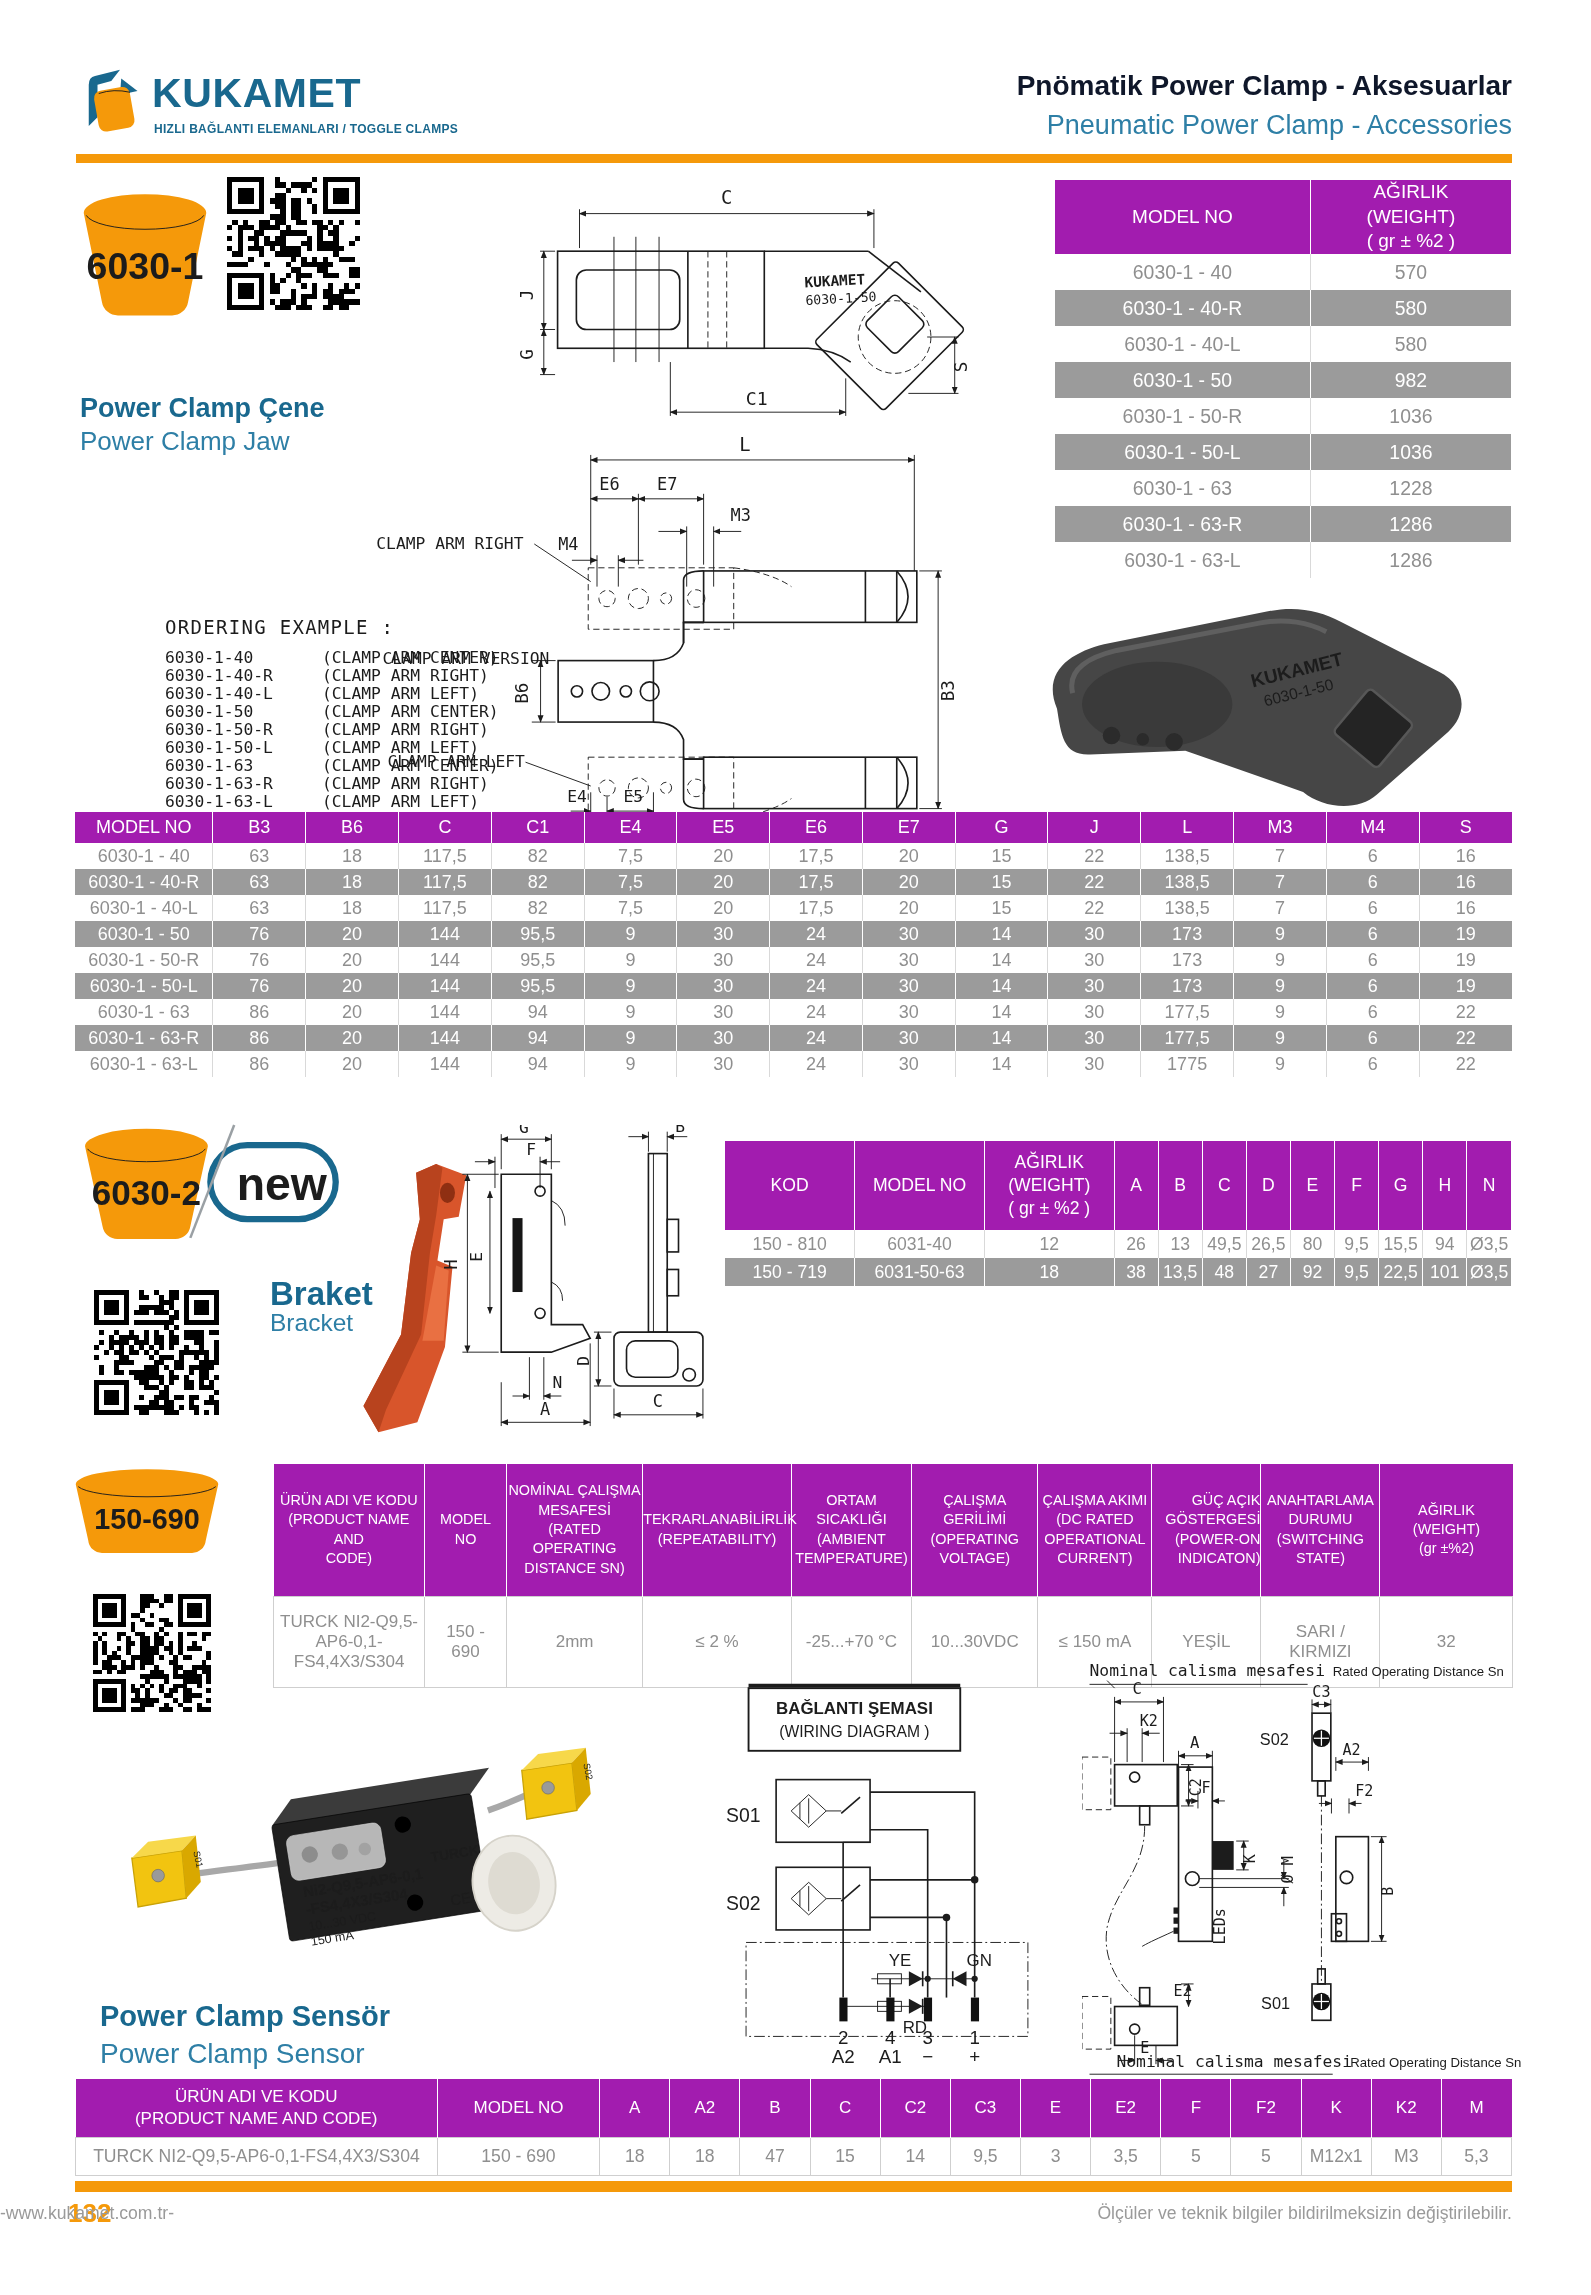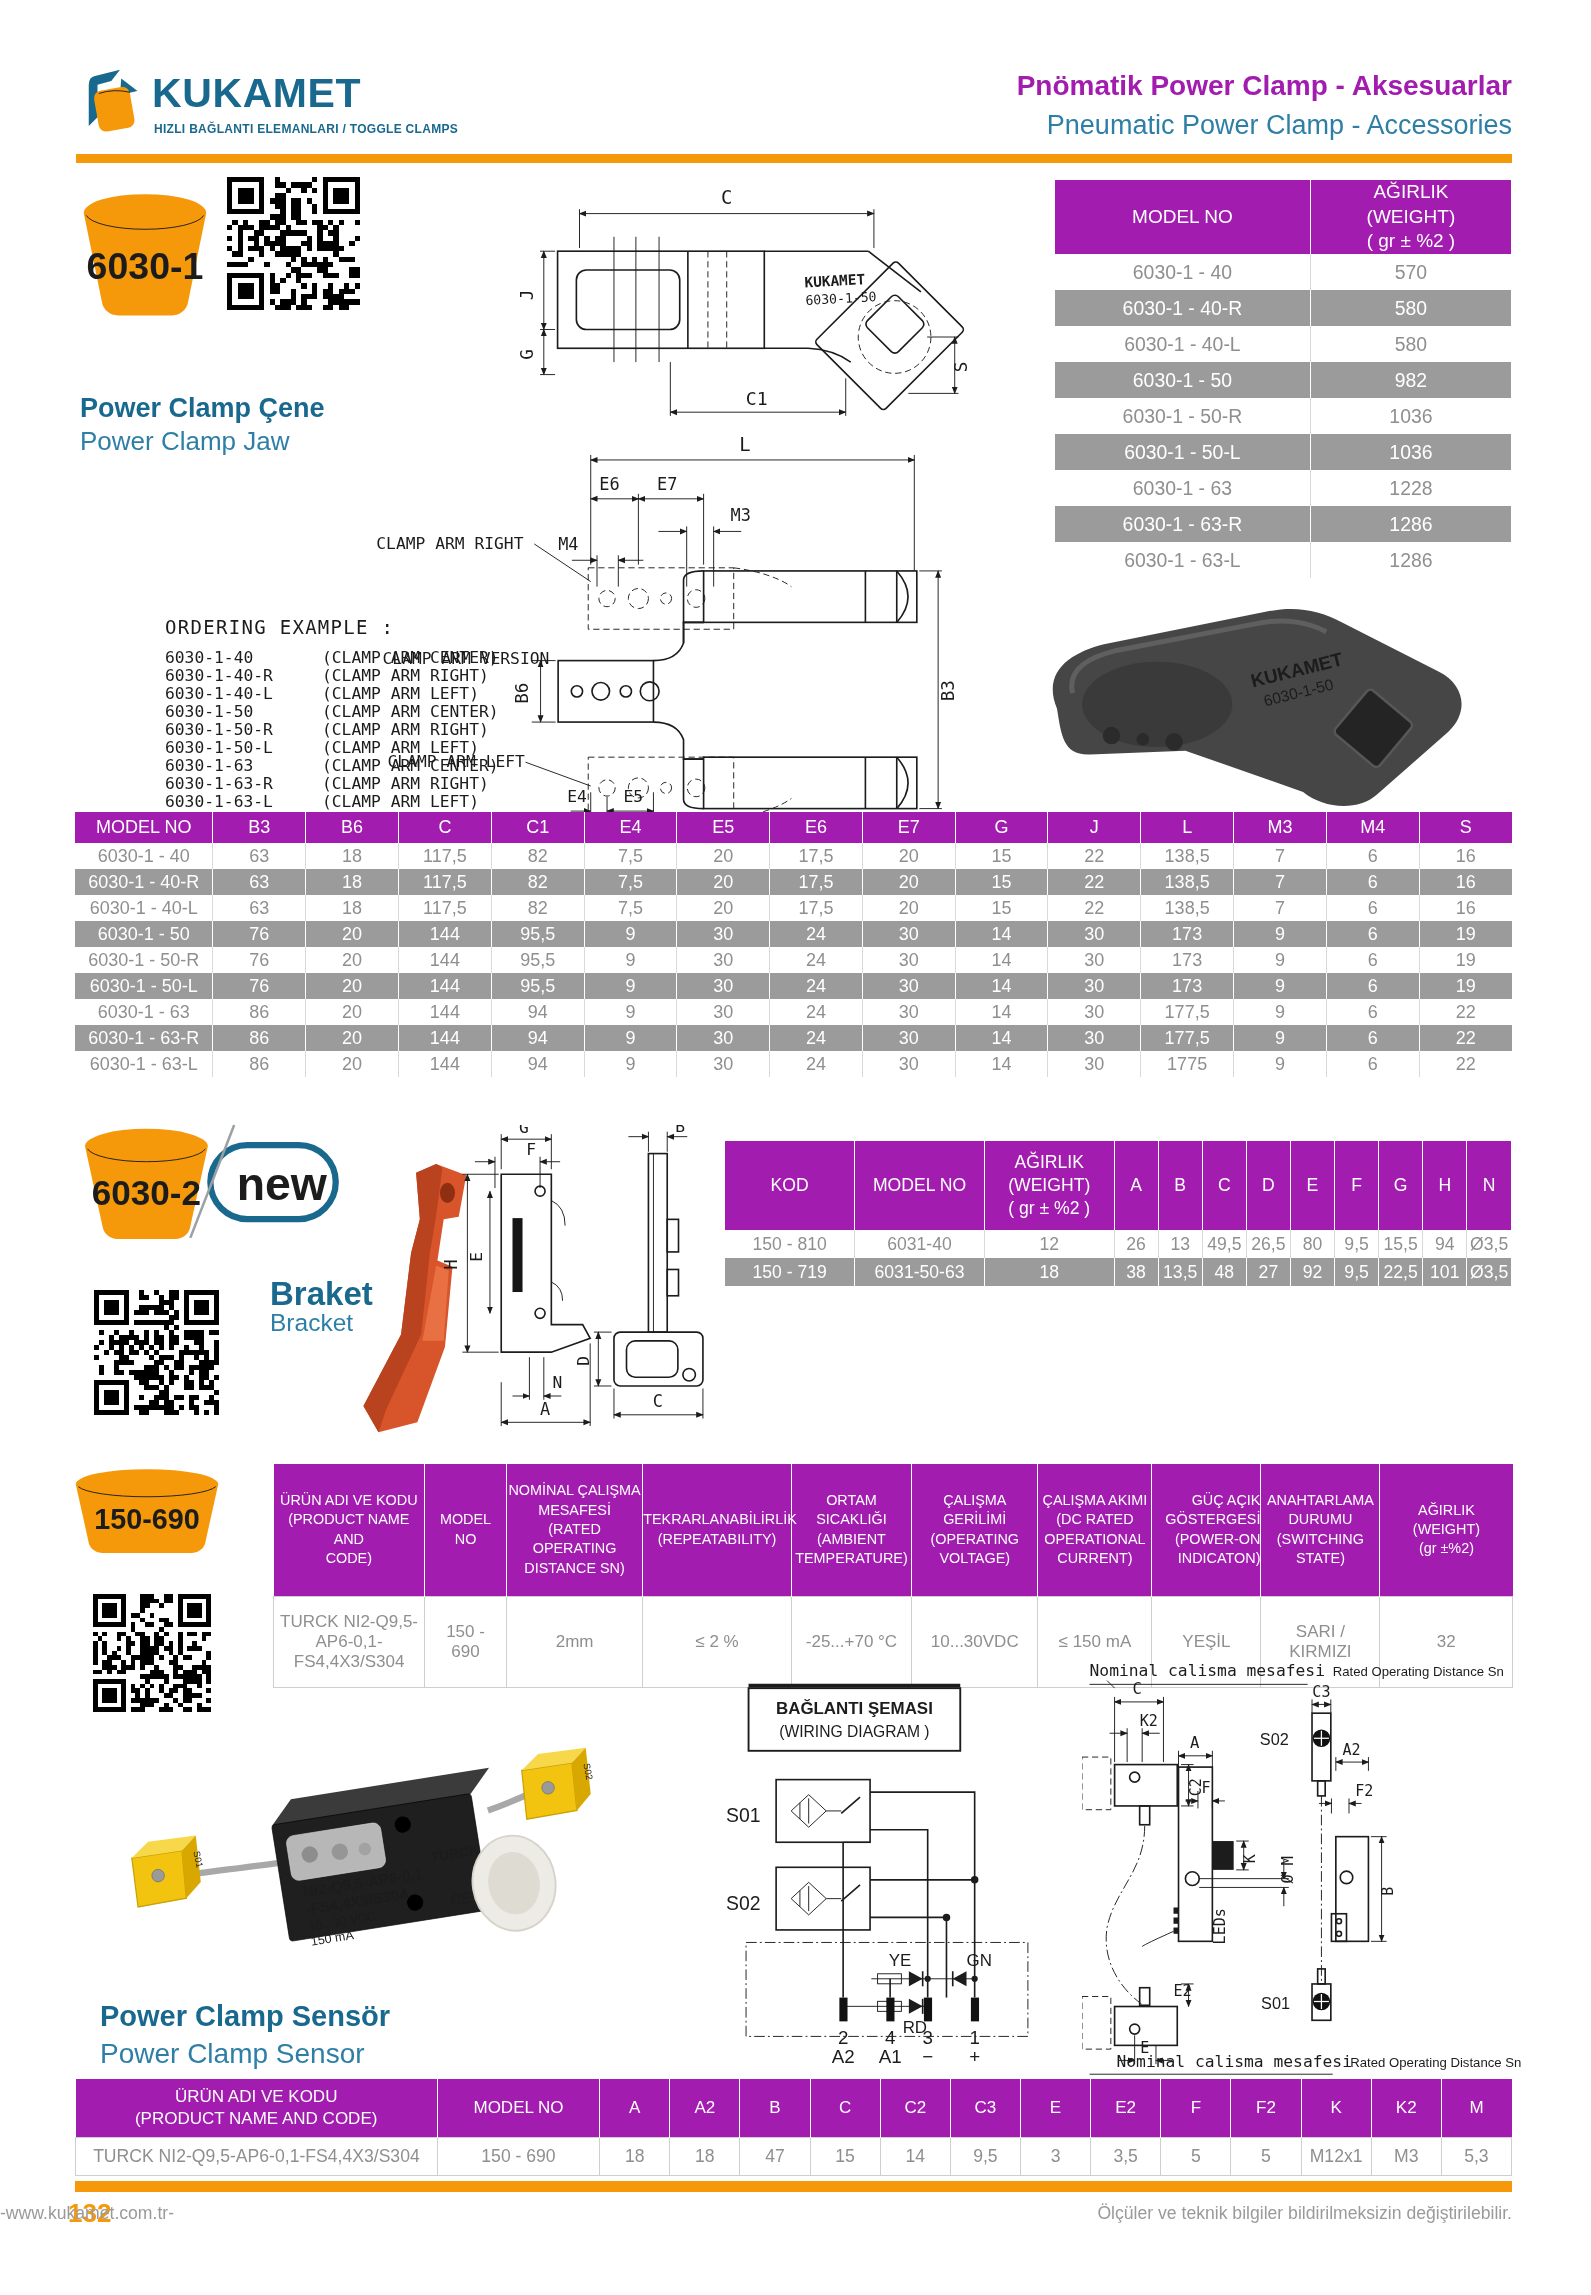--- a/index.html
+++ b/index.html
@@ -4,21 +4,21 @@
 <style>
   * { margin:0; padding:0; box-sizing:border-box; }
   body { background:#e0e0e0; }
   .page { position:relative; width:1592px; height:2295px; background:#fff; overflow:hidden;
           font-family:"Liberation Sans", sans-serif; color:#1a1a1a; }
   .abs { position:absolute; }
 
   
   .logo-title { font-size:41px; font-weight:bold; color:#19688E; letter-spacing:0.6px; }
   .logo-sub   { font-size:12px; font-weight:bold; color:#19688E; letter-spacing:0.3px; }
-  .page-title-tr { font-size:28px; font-weight:bold; color:#a21caf; text-align:right; }
+  .page-title-tr { font-size:28px; font-weight:bold; color:#0f172a; text-align:right; }
   .page-title-en { font-size:27px; font-weight:normal; color:#2E7FA6; text-align:right; }
   .orange-bar { background:#F5990A; }
 
   
   .sec-tr { font-size:27px; font-weight:bold; color:#19688E; }
   .sec-en { font-size:26px; font-weight:normal; color:#2E7FA6; }
 
   
   .cadtxt { font-family:"DejaVu Sans Mono", monospace; color:#1c1c1c;margin-left:36px; }
   .ord-title { font-size:19px; letter-spacing:1.3px; }

